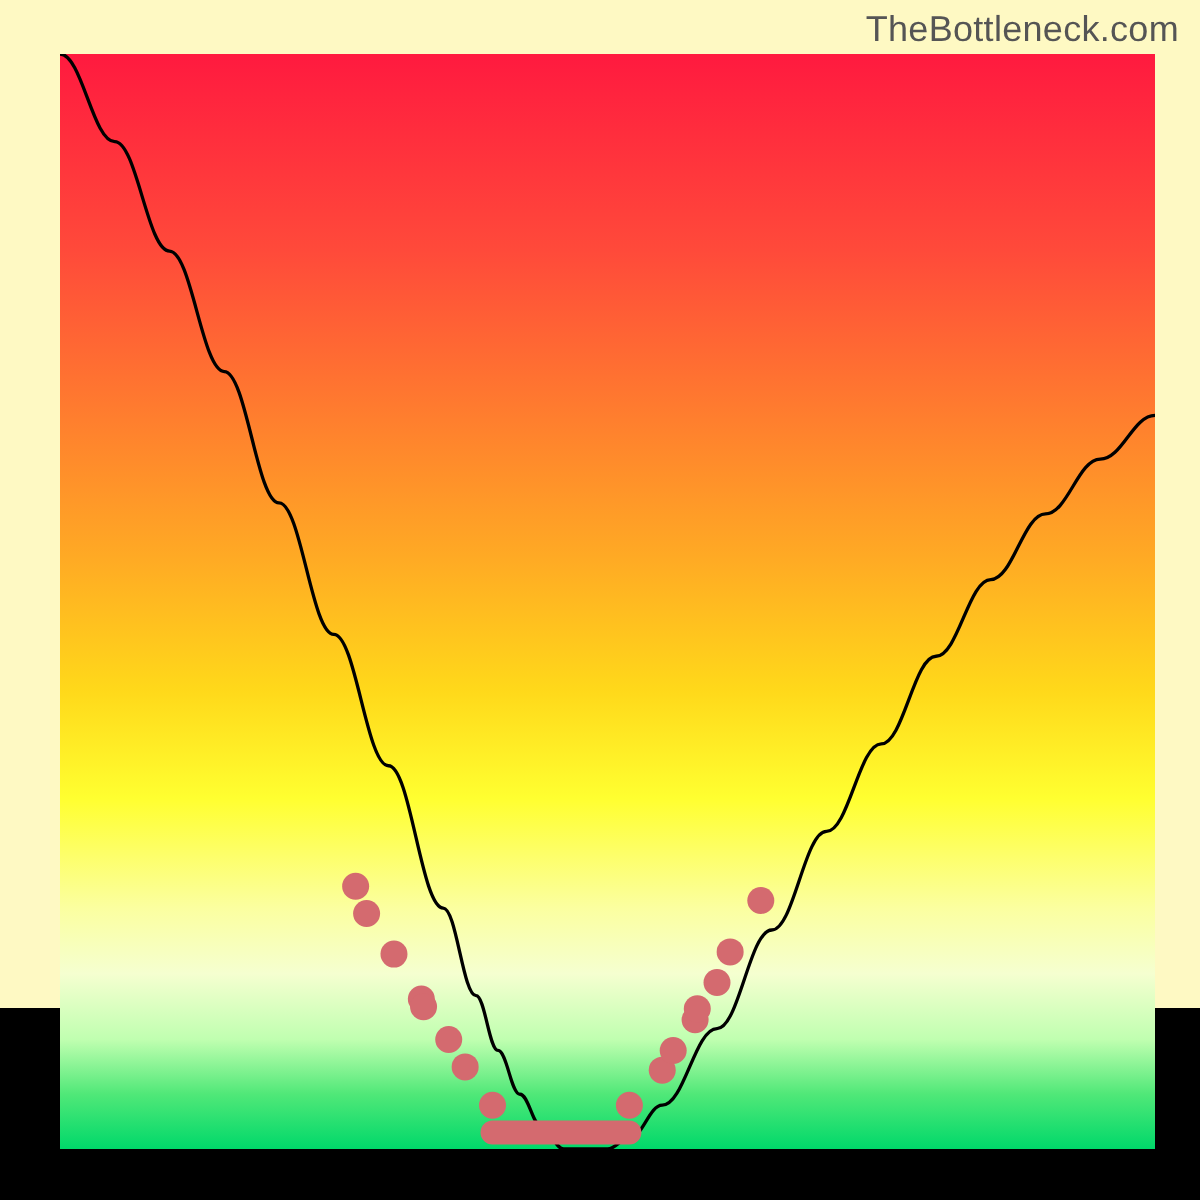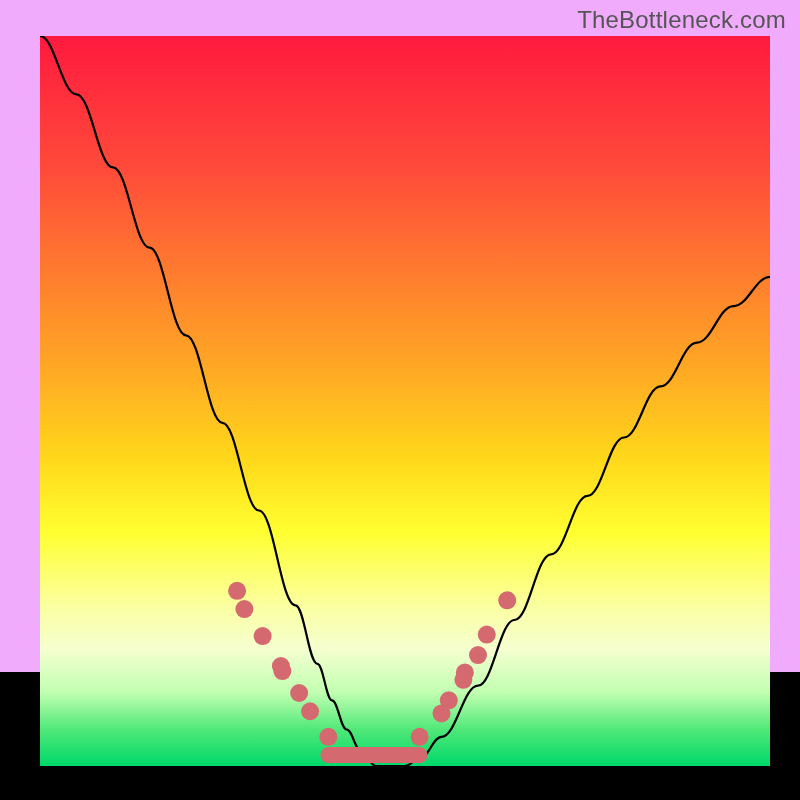--- a/index.html
+++ b/index.html
@@ -1,21 +1,21 @@
 <!DOCTYPE html>
 <html><head>
 <meta charset="utf-8">
 <style>
   * { margin: 0; padding: 0; box-sizing: border-box; }
   html, body { width: 800px; height: 800px; overflow: hidden; background: #000; }
   .canvas {
     position: relative;
     width: 800px;
     height: 672px;
-    background: #f0abfc;
+    background: #fef9c3;
   }
   .plot-area {
     position: absolute;
     left: 40px;
     top: 36px;
     width: 730px;
     height: 730px;
     background: linear-gradient(to bottom,
       #ff1a3f 0%,
       #ff4a3a 18%,

